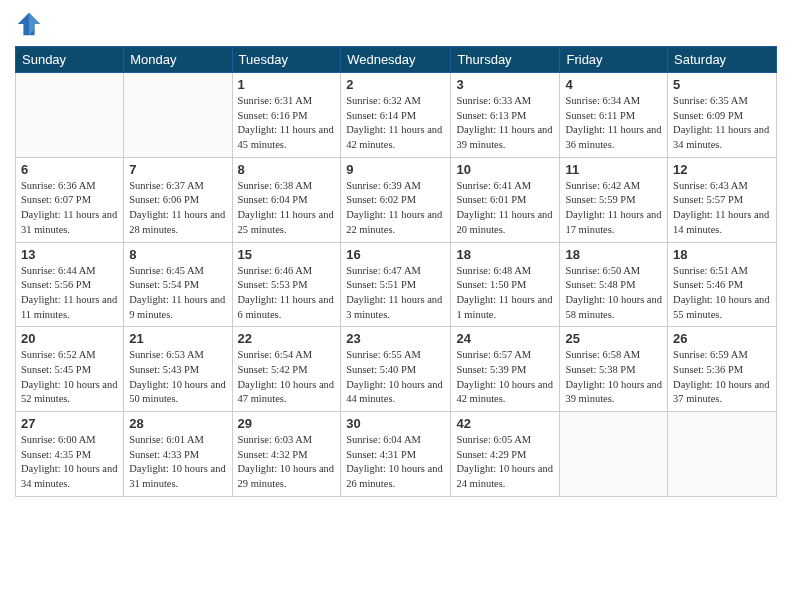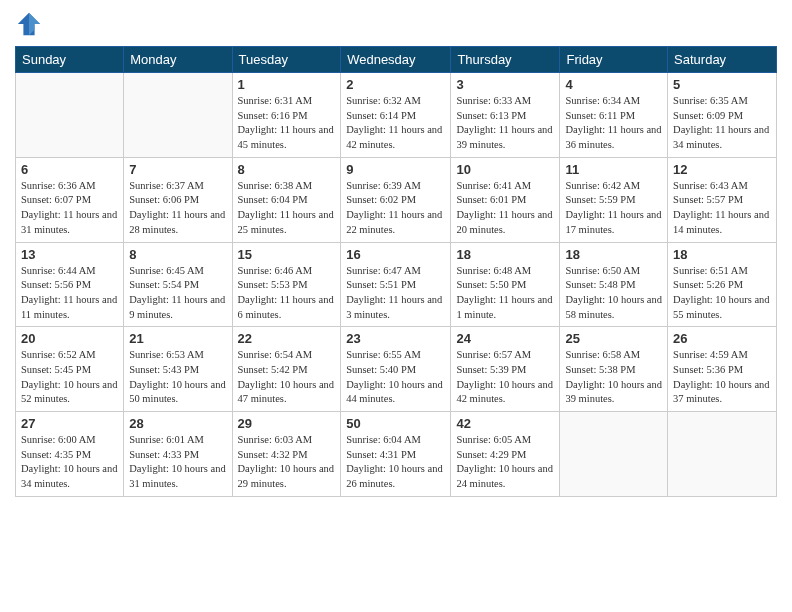--- a/index.html
+++ b/index.html
@@ -241,35 +241,35 @@
           <td>
             <span class="day-number">16</span>
             <div class="day-detail">Sunrise: 6:47 AM
 Sunset: 5:51 PM
 Daylight: 11 hours
 and 3 minutes.</div>
           </td>
           <td>
             <span class="day-number">18</span>
             <div class="day-detail">Sunrise: 6:48 AM
-Sunset: 5:50 PM
+Sunset: 1:50 PM
 Daylight: 11 hours
 and 1 minute.</div>
           </td>
           <td>
             <span class="day-number">18</span>
             <div class="day-detail">Sunrise: 6:50 AM
 Sunset: 5:48 PM
 Daylight: 10 hours
 and 58 minutes.</div>
           </td>
           <td>
             <span class="day-number">18</span>
             <div class="day-detail">Sunrise: 6:51 AM
-Sunset: 5:26 PM
+Sunset: 5:46 PM
 Daylight: 10 hours
 and 55 minutes.</div>
           </td>
         </tr>
         <tr class="week-row">
           <td>
             <span class="day-number">20</span>
             <div class="day-detail">Sunrise: 6:52 AM
 Sunset: 5:45 PM
 Daylight: 10 hours
@@ -305,21 +305,21 @@
           </td>
           <td>
             <span class="day-number">25</span>
             <div class="day-detail">Sunrise: 6:58 AM
 Sunset: 5:38 PM
 Daylight: 10 hours
 and 39 minutes.</div>
           </td>
           <td>
             <span class="day-number">26</span>
-            <div class="day-detail">Sunrise: 4:59 AM
+            <div class="day-detail">Sunrise: 6:59 AM
 Sunset: 5:36 PM
 Daylight: 10 hours
 and 37 minutes.</div>
           </td>
         </tr>
         <tr class="week-row">
           <td>
             <span class="day-number">27</span>
             <div class="day-detail">Sunrise: 6:00 AM
 Sunset: 4:35 PM
@@ -334,21 +334,21 @@
 and 31 minutes.</div>
           </td>
           <td>
             <span class="day-number">29</span>
             <div class="day-detail">Sunrise: 6:03 AM
 Sunset: 4:32 PM
 Daylight: 10 hours
 and 29 minutes.</div>
           </td>
           <td>
-            <span class="day-number">50</span>
+            <span class="day-number">30</span>
             <div class="day-detail">Sunrise: 6:04 AM
 Sunset: 4:31 PM
 Daylight: 10 hours
 and 26 minutes.</div>
           </td>
           <td>
             <span class="day-number">42</span>
             <div class="day-detail">Sunrise: 6:05 AM
 Sunset: 4:29 PM
 Daylight: 10 hours

